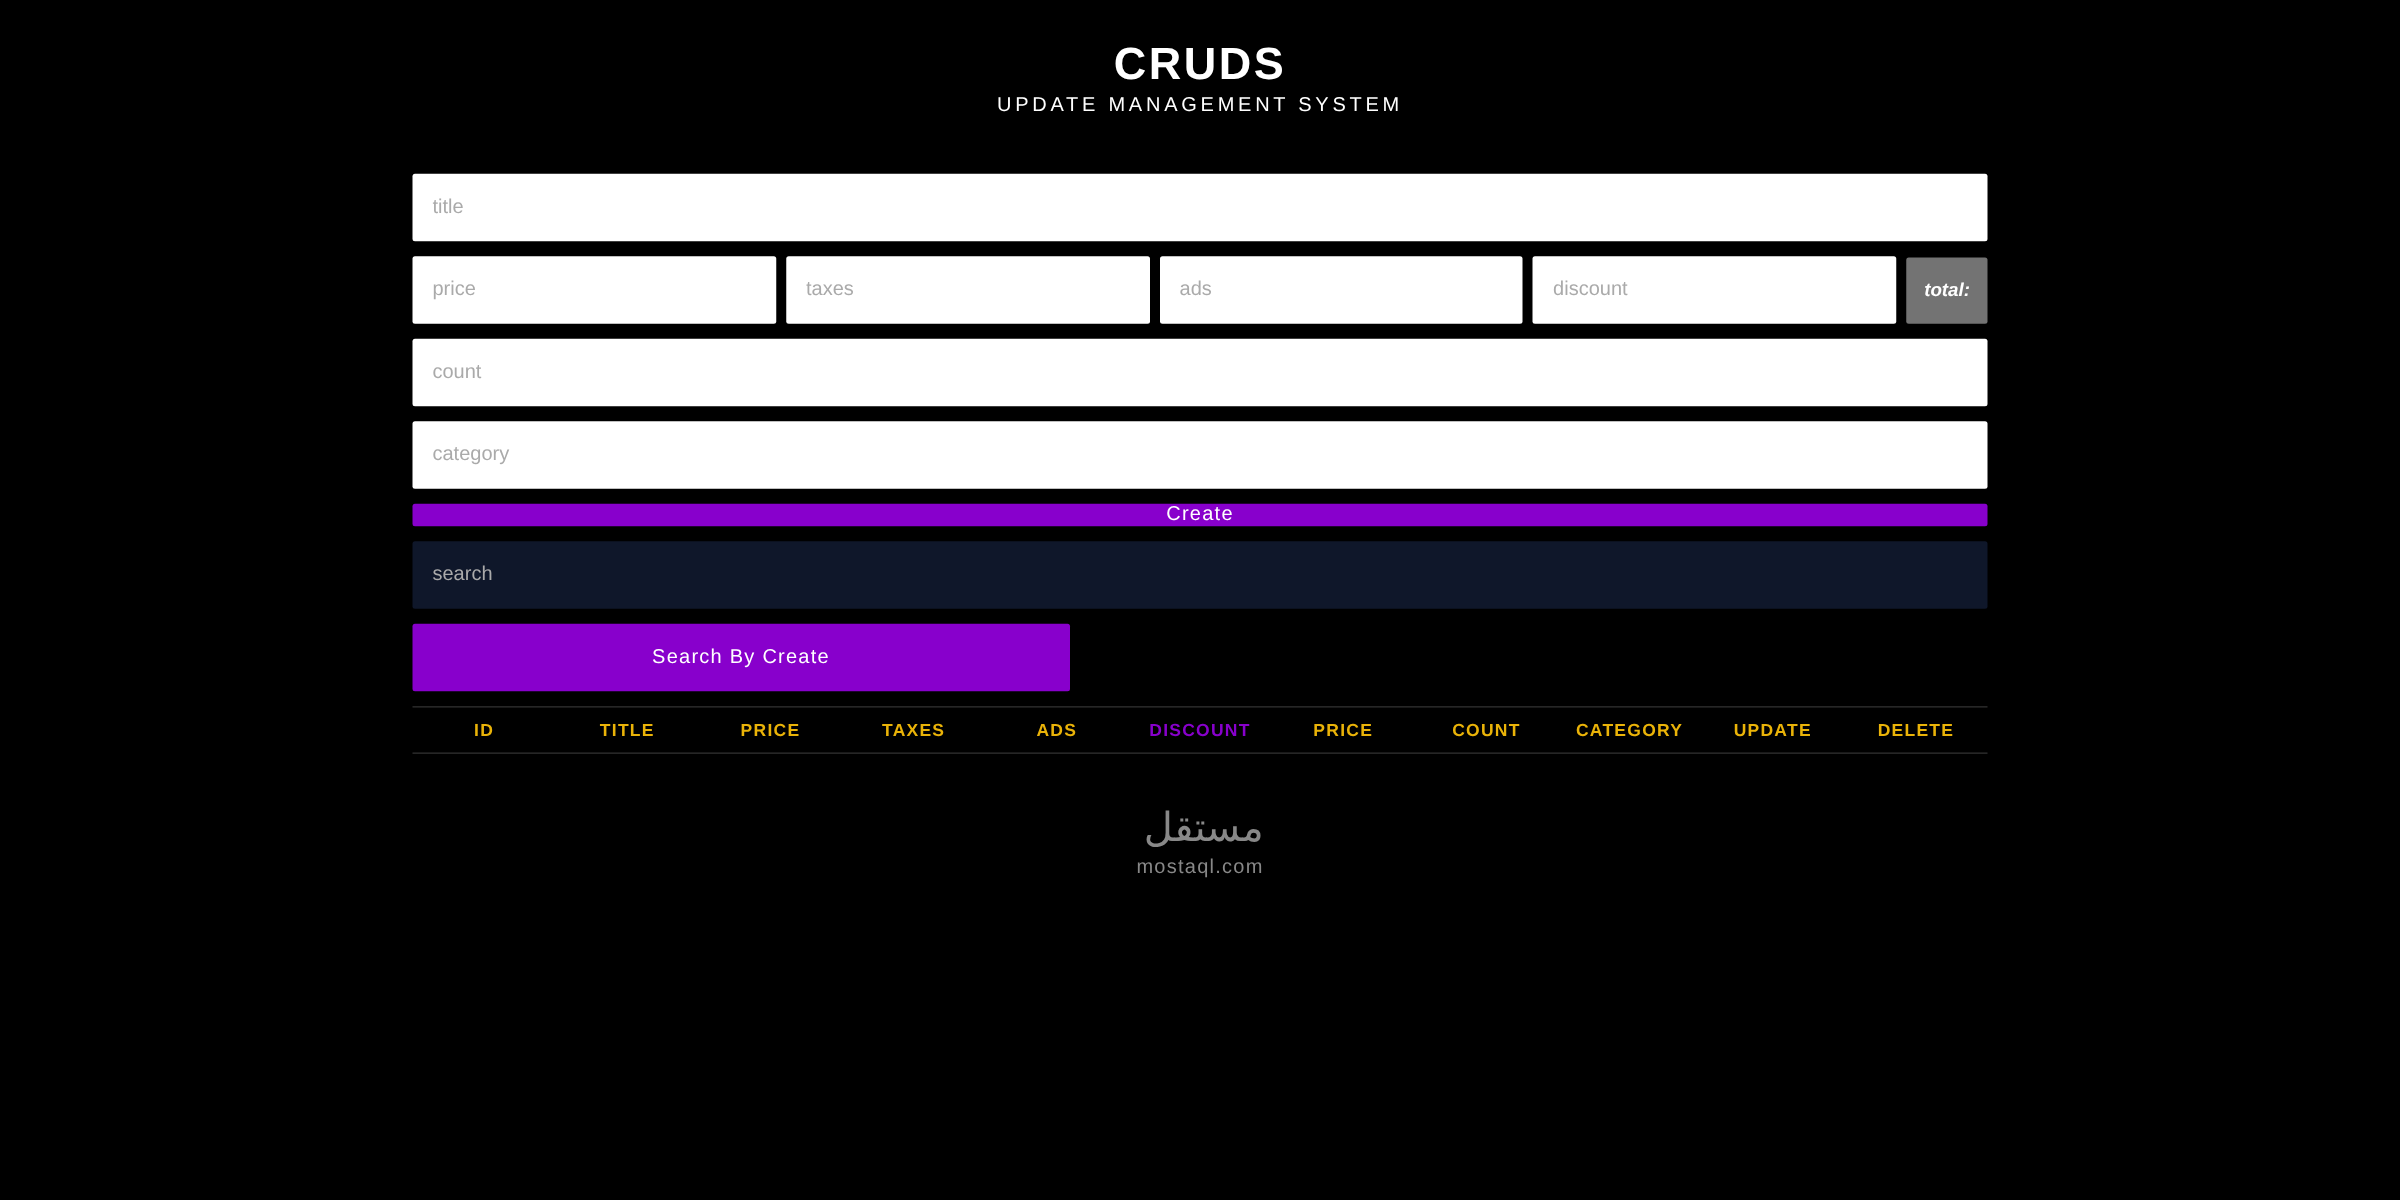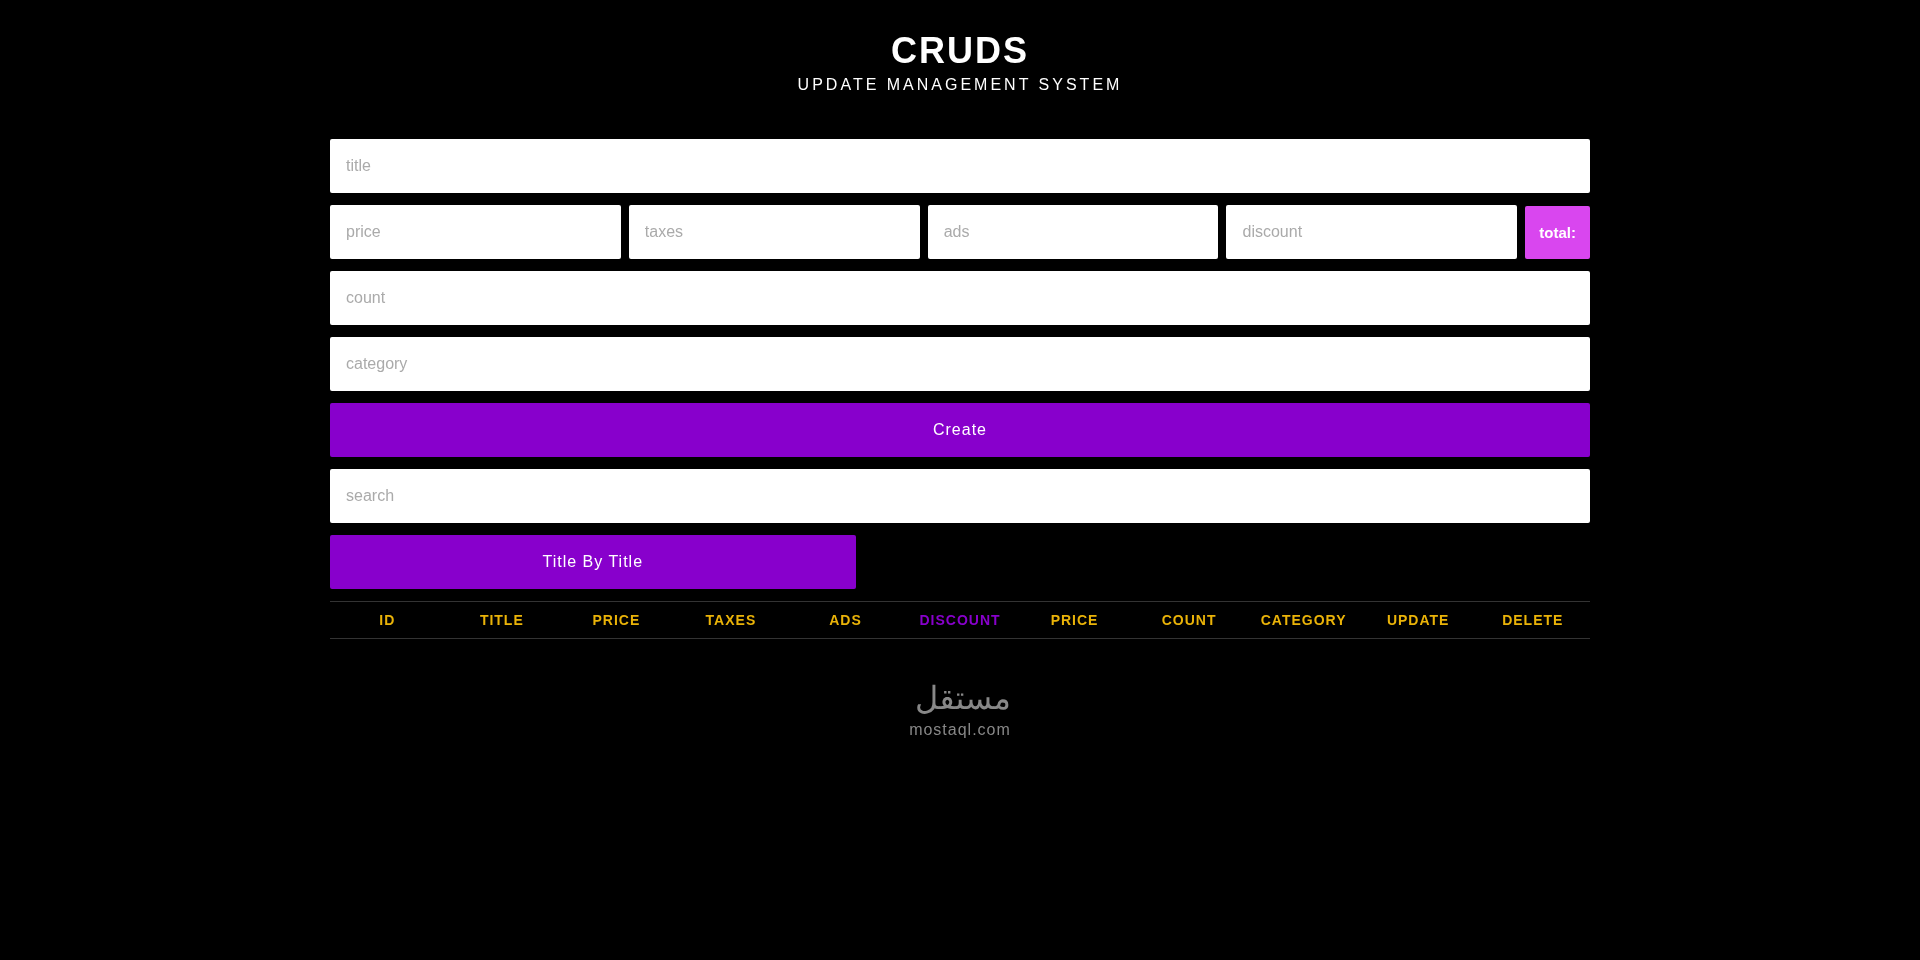--- a/index.html
+++ b/index.html
@@ -74,46 +74,46 @@
       display: flex;
       gap: 8px;
       align-items: center;
     }
 
     .row-inputs .input-field {
       flex: 1;
     }
 
     .total-badge {
-      background-color: #d946ef;
+      background-color: #737373;
       color: #ffffff;
       padding: 18px 14px;
       font-size: 15px;
       font-weight: bold;
       white-space: nowrap;
       border-radius: 2px;
       cursor: default;
+      font-style: italic;
     }
 
     .create-button {
       width: 100%;
-      padding: 18px;
       background-color: #8800cc;
       color: #ffffff;
       border: none;
       font-size: 16px;
       cursor: pointer;
       border-radius: 2px;
       letter-spacing: 1px;
     }
 
     .search-input {
       width: 100%;
       padding: 18px 16px;
-      background-color: #ffffff;
+      background-color: #0f172a;
       border: none;
       color: #888888;
       font-size: 16px;
       outline: none;
       border-radius: 2px;
     }
 
     .search-input::placeholder {
       color: #aaaaaa;
     }
@@ -206,21 +206,21 @@
 
     <input class="input-field" type="text" placeholder="count" style="">
 
     <input class="input-field" type="text" placeholder="category" style="">
 
     <button class="create-button">Create</button>
 
     <input class="search-input" type="text" placeholder="search" style="">
 
     <div class="search-buttons-row">
-      <button class="search-btn">Title By Title</button>
+      <button class="search-btn">Search By Create</button>
       <div class="search-btn-spacer"></div>
     </div>
 
     <div class="table-header">
       <div class="table-col">ID</div>
       <div class="table-col">TITLE</div>
       <div class="table-col">PRICE</div>
       <div class="table-col">TAXES</div>
       <div class="table-col">ADS</div>
       <div class="table-col discount-col">DISCOUNT</div>

